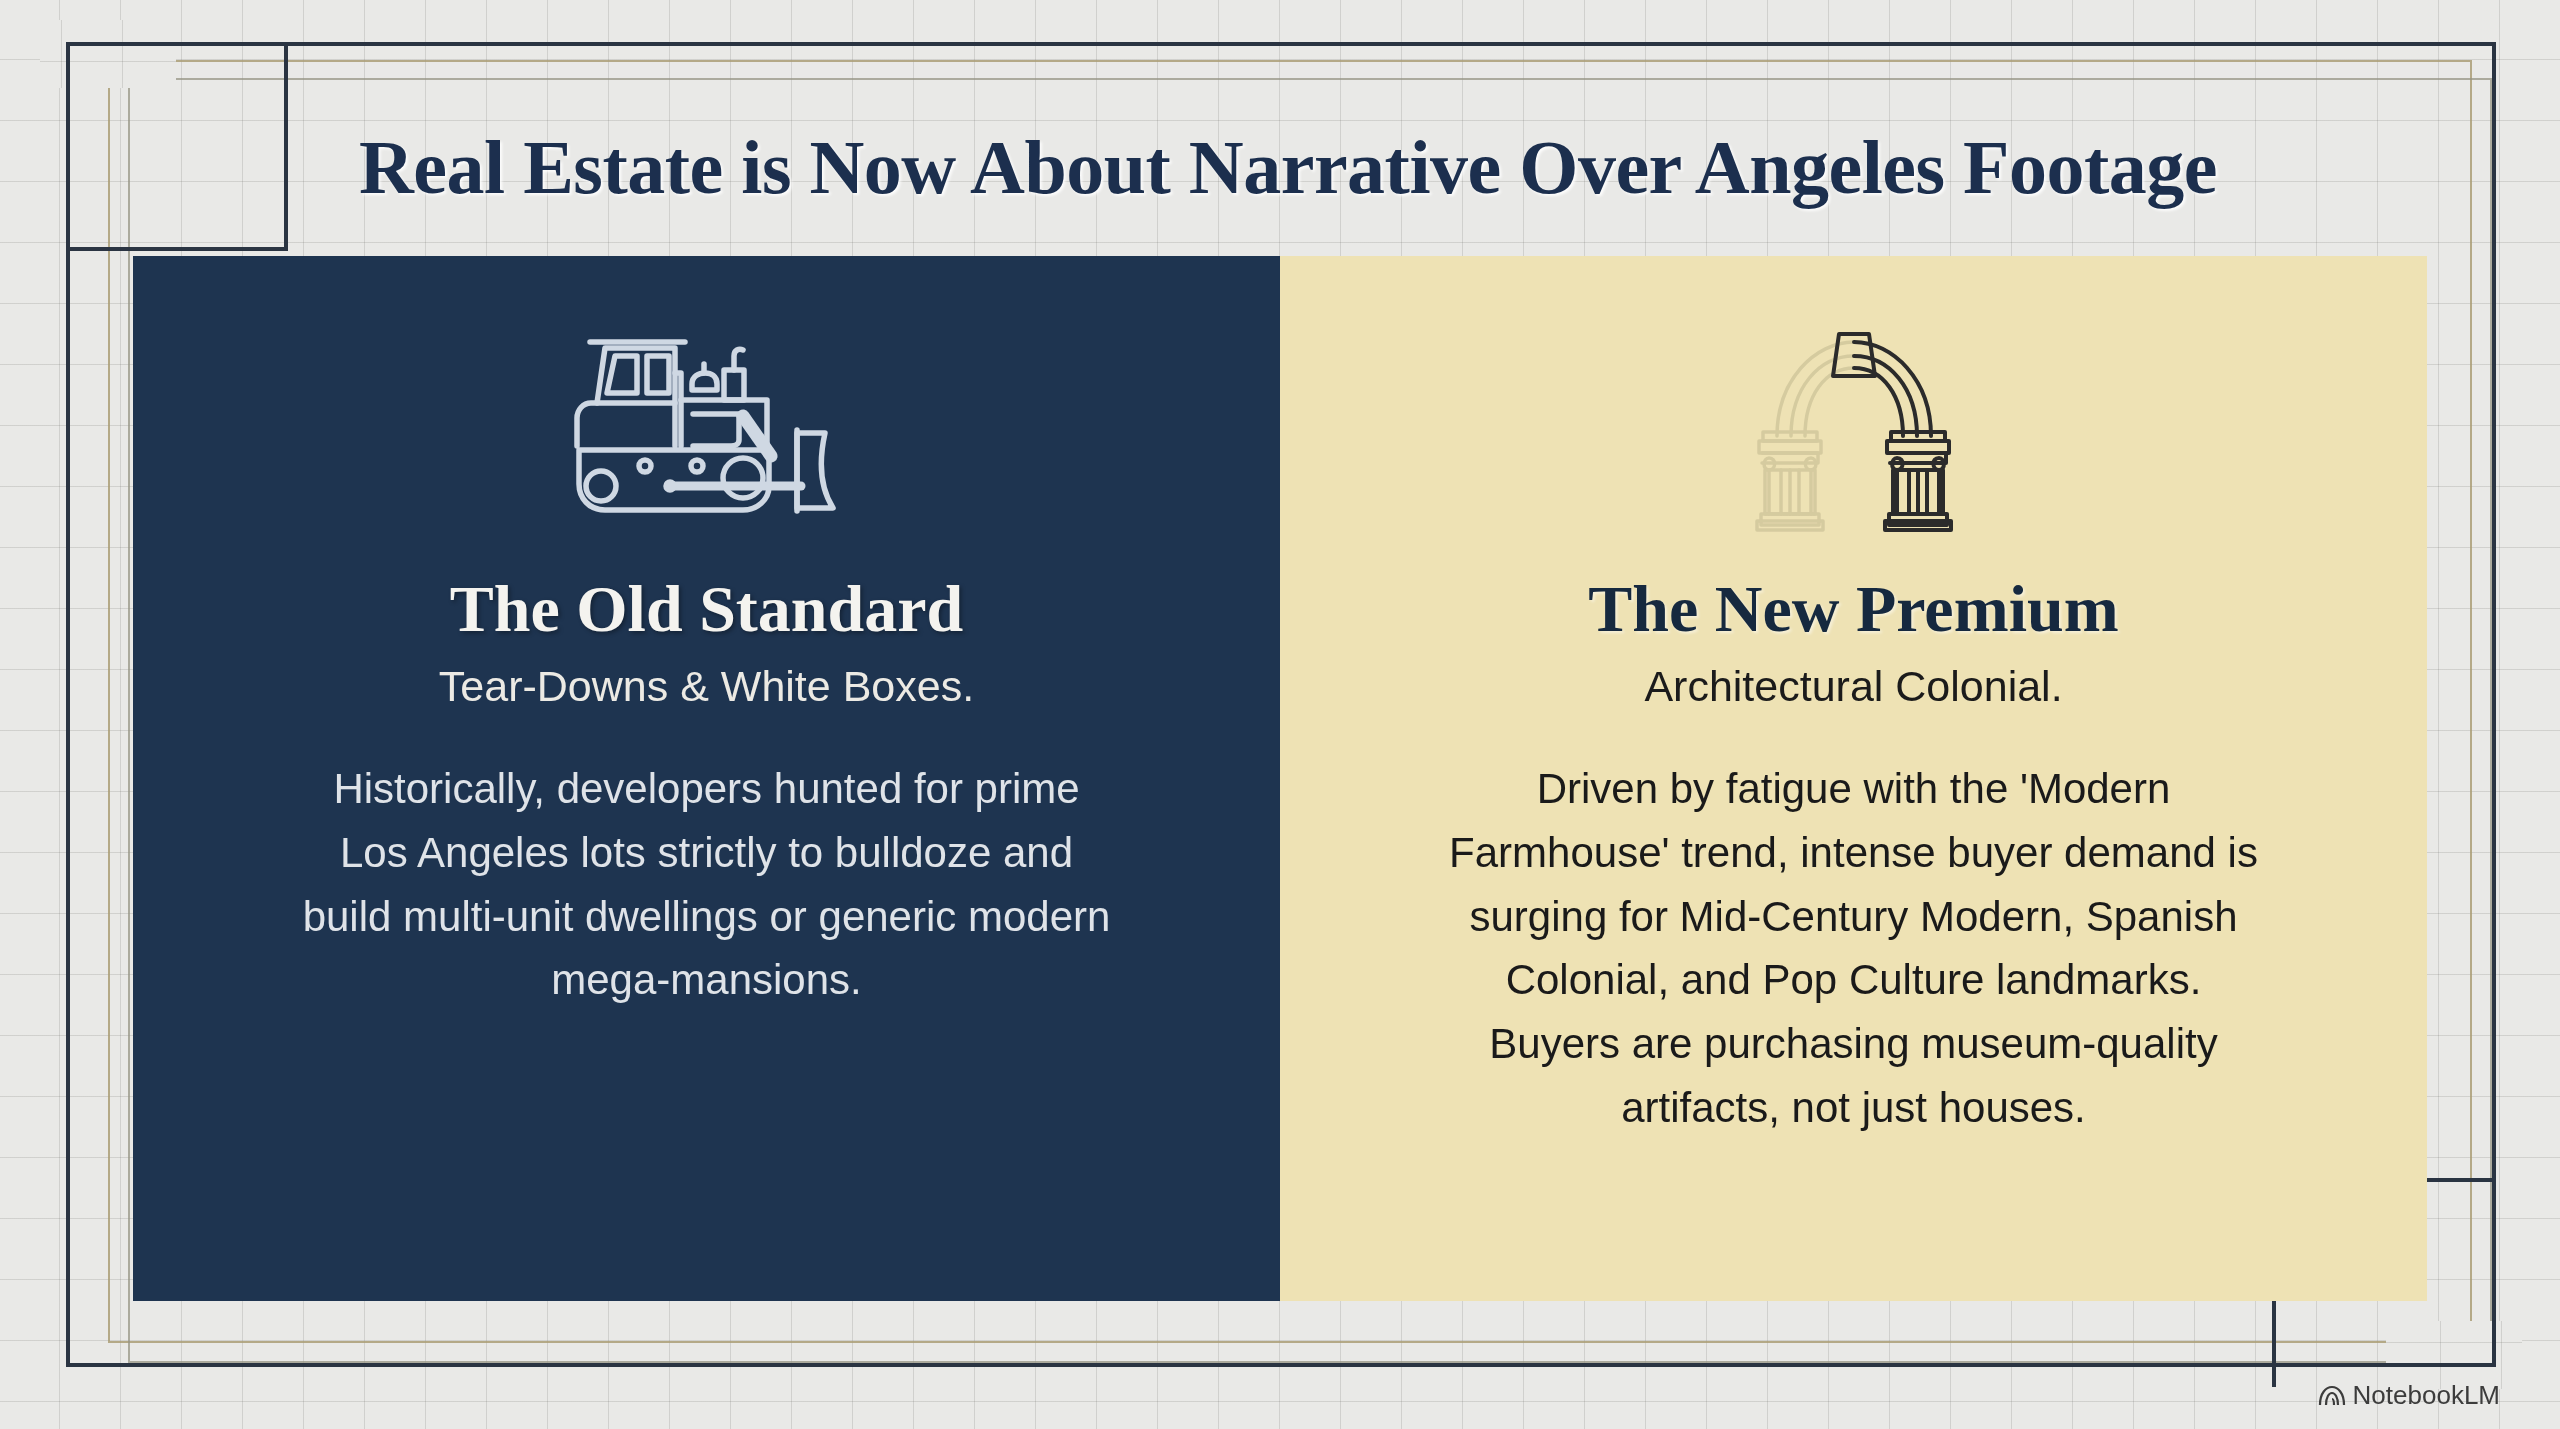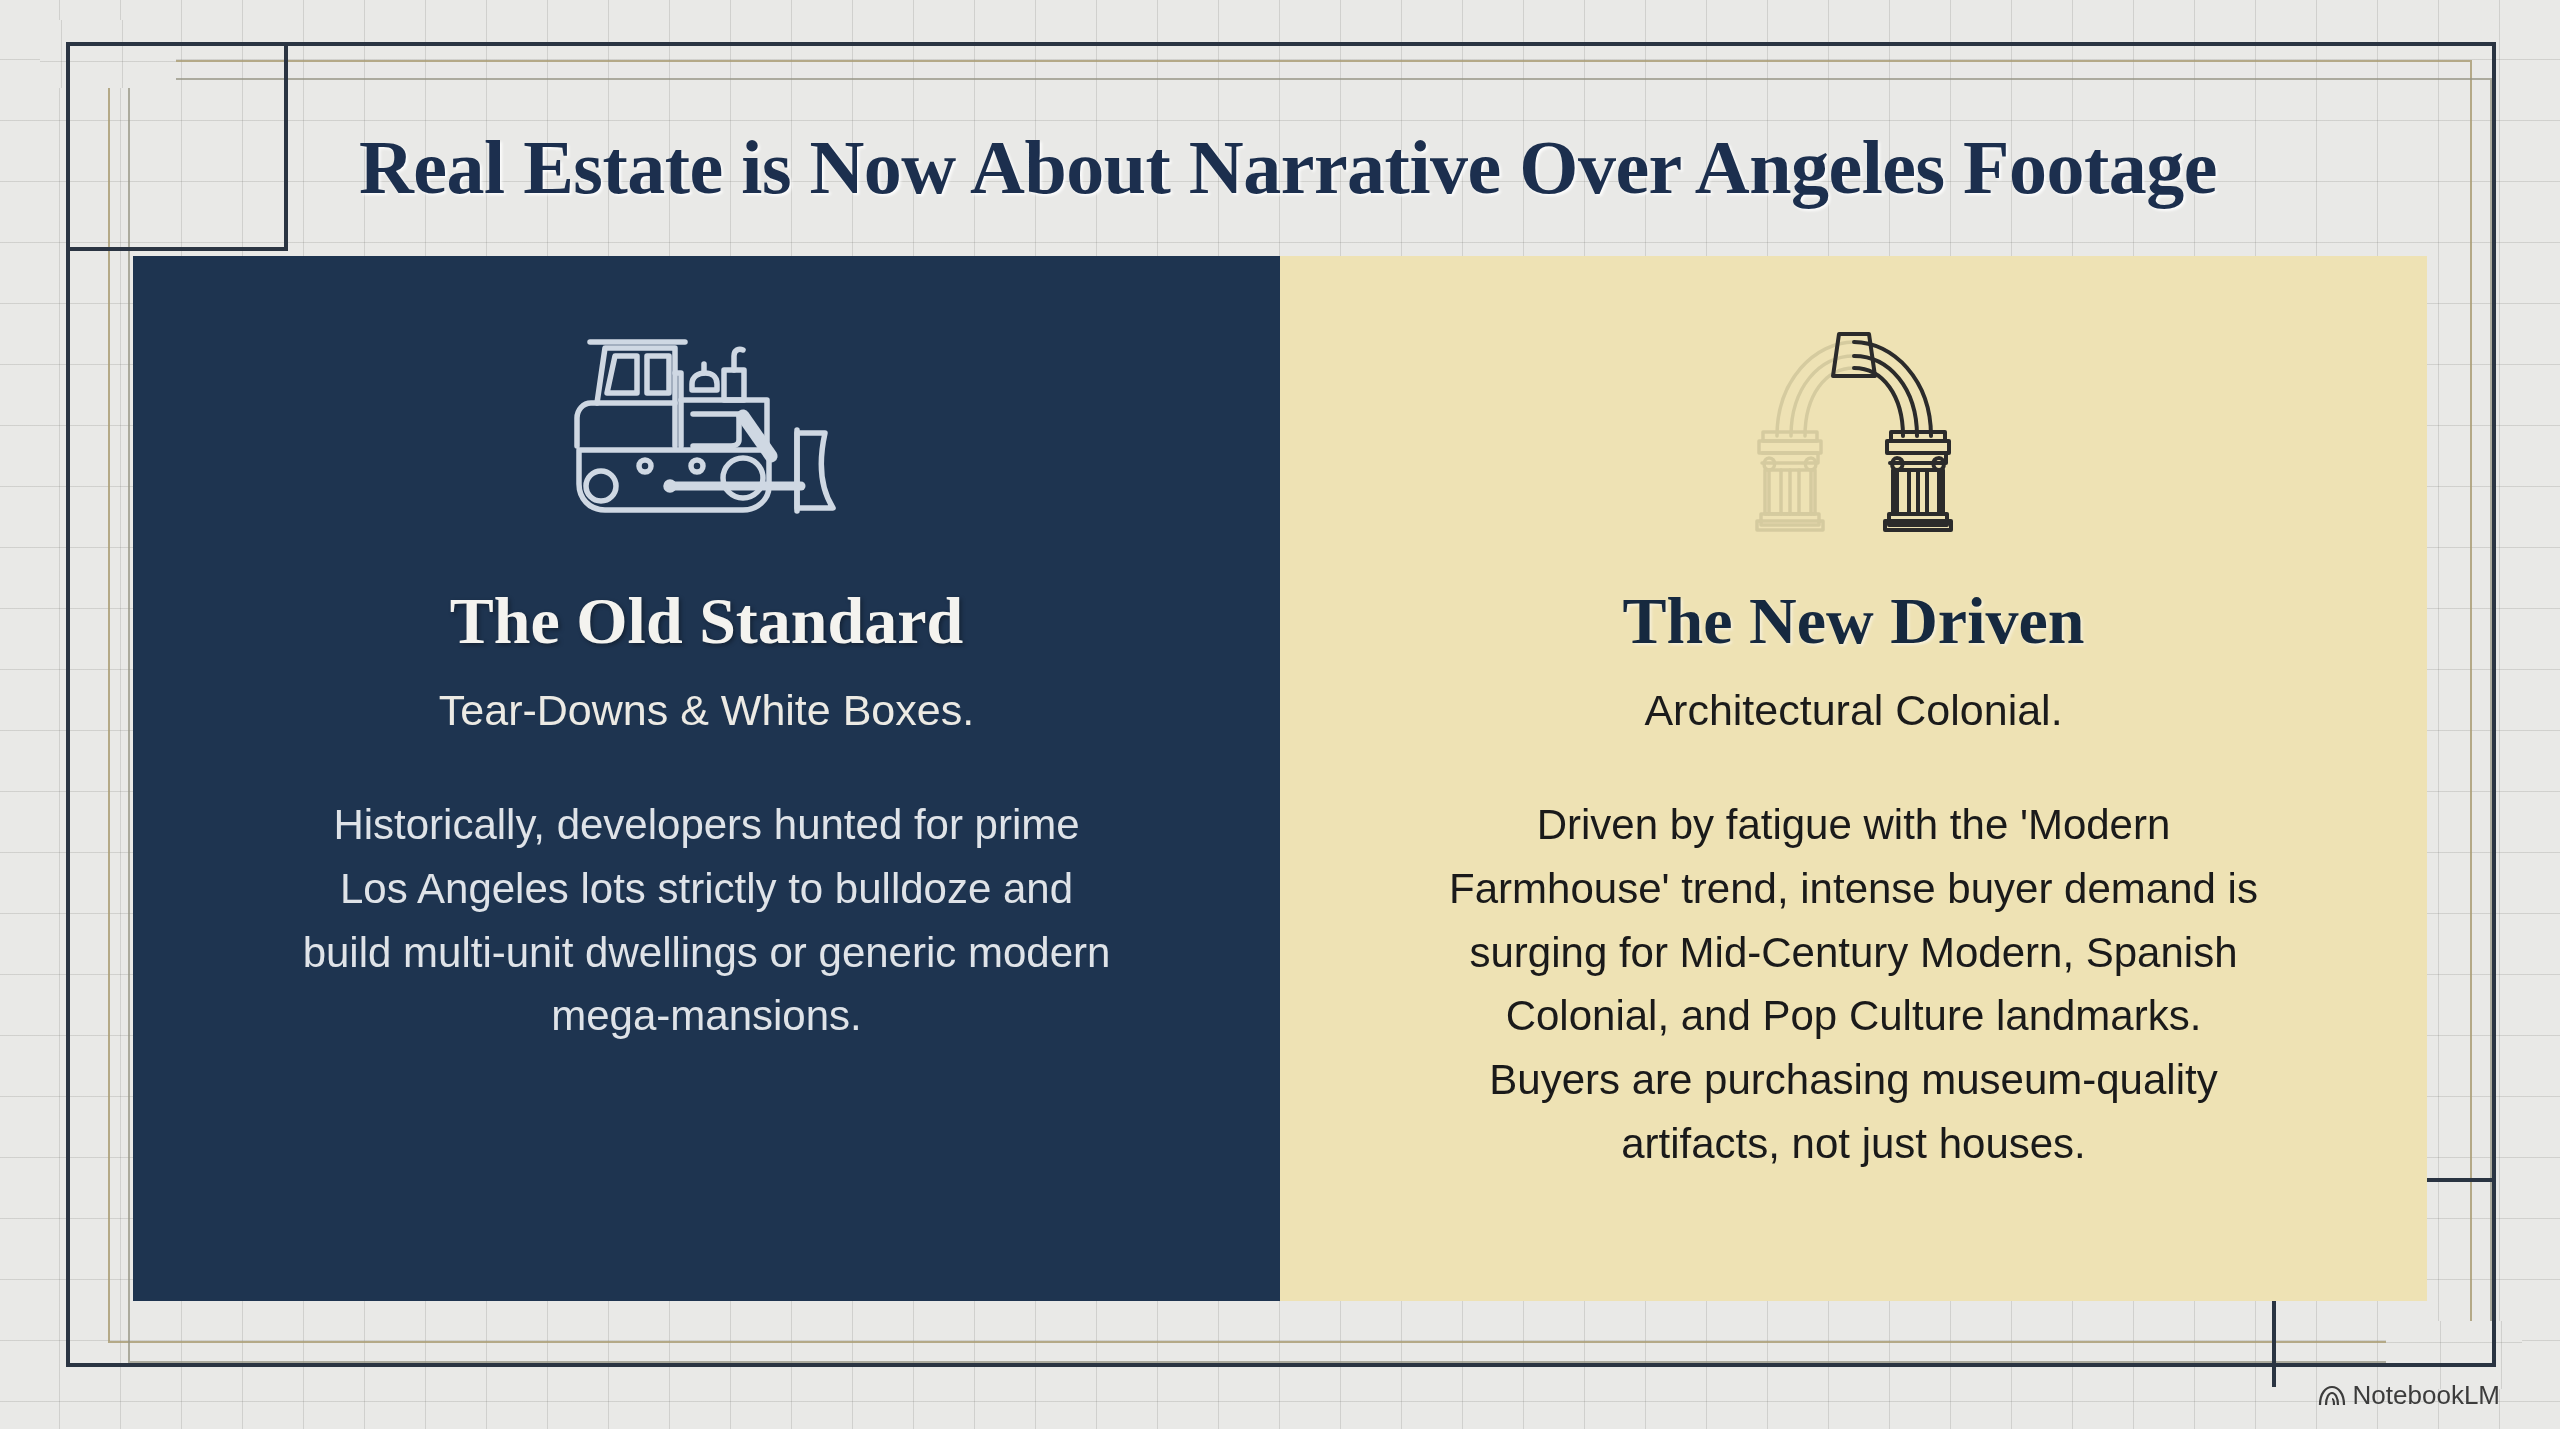--- a/index.html
+++ b/index.html
@@ -94,21 +94,20 @@
     display: flex;
   }
   .panel {
     flex: 1 1 50%;
     position: relative;
     display: flex;
     flex-direction: column;
     align-items: center;
     box-sizing: border-box;
     padding: 54px 58px 0 58px;
-    gap: 12px;
   }
   .panel-left  { background: #1e3450; }
   .panel-right { background: #eee2b4; }
 
   .icon-wrap {
     height: 230px;
     display: flex;
     align-items: center;
     justify-content: center;
     margin-bottom: 34px;
@@ -256,21 +255,21 @@
             <path d="M161 135 L217 135 L217 145 L161 145"></path>
 
             <rect x="164" y="152" width="50" height="44"></rect>
             <path d="M168 152 L168 196 M180 152 L180 196 M189 152 L189 196 M198 152 L198 196 M210 152 L210 196"></path>
 
             <rect x="160" y="196" width="58" height="11"></rect>
             <rect x="156" y="203" width="66" height="9"></rect>
           </g>
         </svg>
       </div>
-      <h2 class="panel-heading">The New Driven</h2>
+      <h2 class="panel-heading">The New Premium</h2>
       <p class="panel-subheading">Architectural Colonial.</p>
       <p class="panel-body">Driven by fatigue with the 'Modern Farmhouse' trend, intense buyer demand is surging for Mid-Century Modern, Spanish Colonial, and Pop Culture landmarks. Buyers are purchasing museum-quality artifacts, not just houses.</p>
     </div>
   </div>
 
   <div class="watermark">
     <span>
       <svg width="30" height="26" viewBox="0 0 30 26" fill="none" stroke="#3c3c3c" stroke-width="2.2">
         <path d="M3 22 C3 10 9 4 15 4 C21 4 27 10 27 22"></path>
         <path d="M9 22 C9 14 12 10 15 10 C18 10 21 14 21 22"></path>

